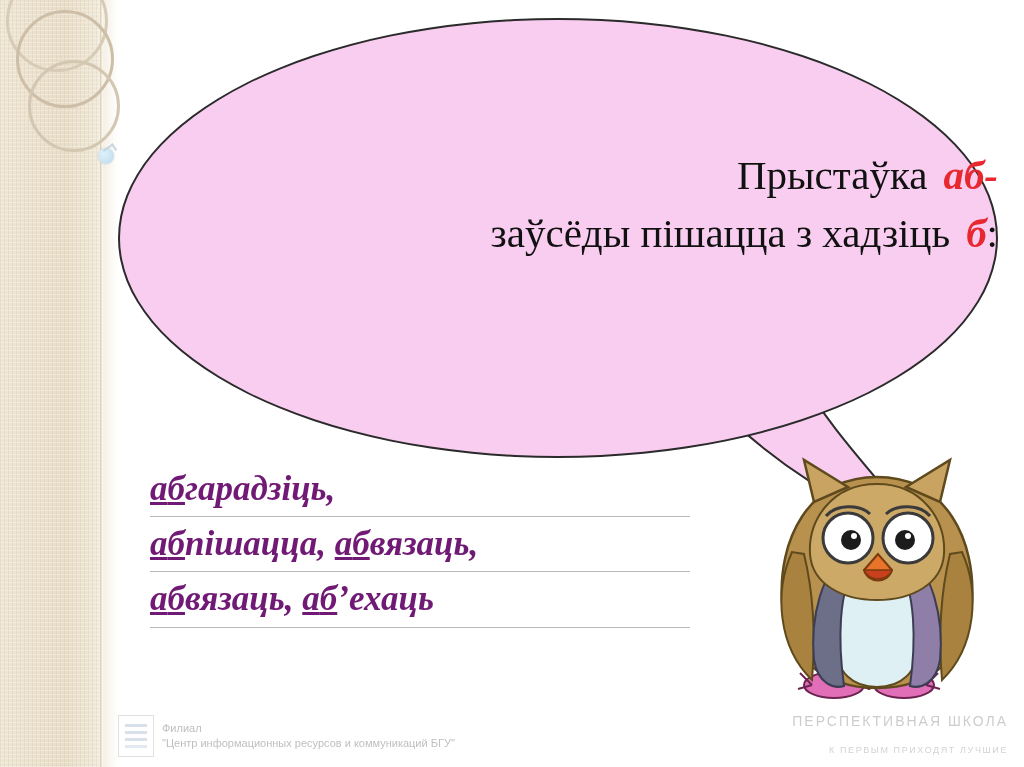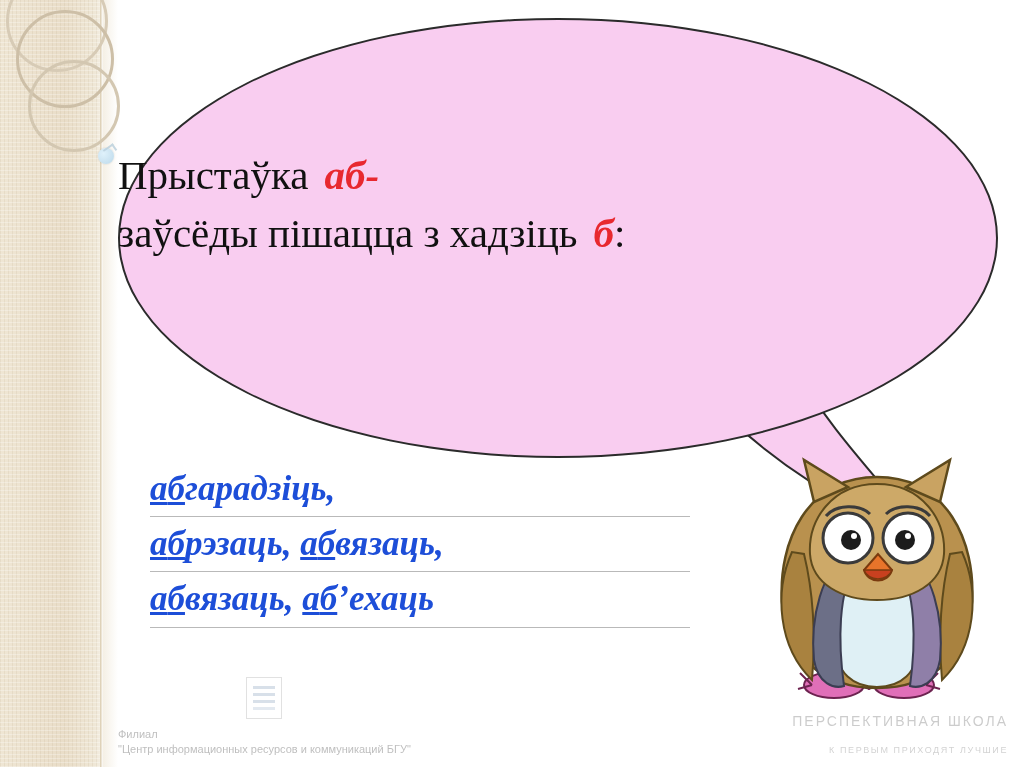--- a/index.html
+++ b/index.html
@@ -86,42 +86,42 @@
   }
   .bubble-tail {
     position: absolute;
     left: 560px; top: 340px;
     width: 260px; height: 190px;
   }
   .bubble-text {
     position: absolute;
     left: 0; top: 128px;
     width: 880px;
-    text-align: left;
+    text-align: right;
     color: #111111;
     font-size: 41px;
     line-height: 1.42;
     font-family: "Liberation Serif", serif;
   }
   .bubble-line {
     white-space: nowrap;
   }
   .hl {
     color: #e8282f;
     font-weight: bold;
     font-style: italic;
   }
   .sp { display:inline-block; width: 16px; }
 
   
   .words {
     position: absolute;
     left: 150px; top: 462px;
     width: 600px;
-    color: #1d4ed8;
+    color: #701a75;
     font-style: italic;
     font-weight: bold;
     font-size: 35px;
     line-height: 1.52;
     font-family: "Liberation Serif", serif;
   }
   .word-line {
     position: relative;
     white-space: nowrap;
     padding-bottom: 2px;
@@ -145,21 +145,20 @@
   }
 
   
   .footer-left {
     position: absolute;
     left: 118px; bottom: 10px;
     display: flex;
     align-items: center;
     gap: 8px;
     opacity: 0.55;
-    flex-direction: column;
   }
   .footer-left-doc {
     width: 34px; height: 40px;
     background: #ffffff;
     border: 1px solid #c9c9c9;
     position: relative;
     flex: none;
   }
   .footer-left-doc:after {
     content: "";
@@ -226,21 +225,21 @@
   </div>
 
   <div class="words">
 
     <div class="word-line">
       <span class="u">а</span><span class="u">б</span><span>гарадзіць,</span>
       <span class="word-rule w1"></span>
     </div>
 
     <div class="word-line">
-      <span class="u">а</span><span class="u">б</span><span>рэзаць, </span><span class="u">а</span><span class="u">б</span><span>вязаць,</span>
+      <span class="u">а</span><span class="u">б</span><span>пішацца, </span><span class="u">а</span><span class="u">б</span><span>вязаць,</span>
       <span class="word-rule w2"></span>
     </div>
 
     <div class="word-line">
       <span class="u">а</span><span class="u">б</span><span>вязаць, </span><span class="u">а</span><span class="u">б</span><span>’ехаць</span>
       <span class="word-rule w3"></span>
     </div>
   </div>
 
   <svg class="owl" viewBox="0 0 250 270">

